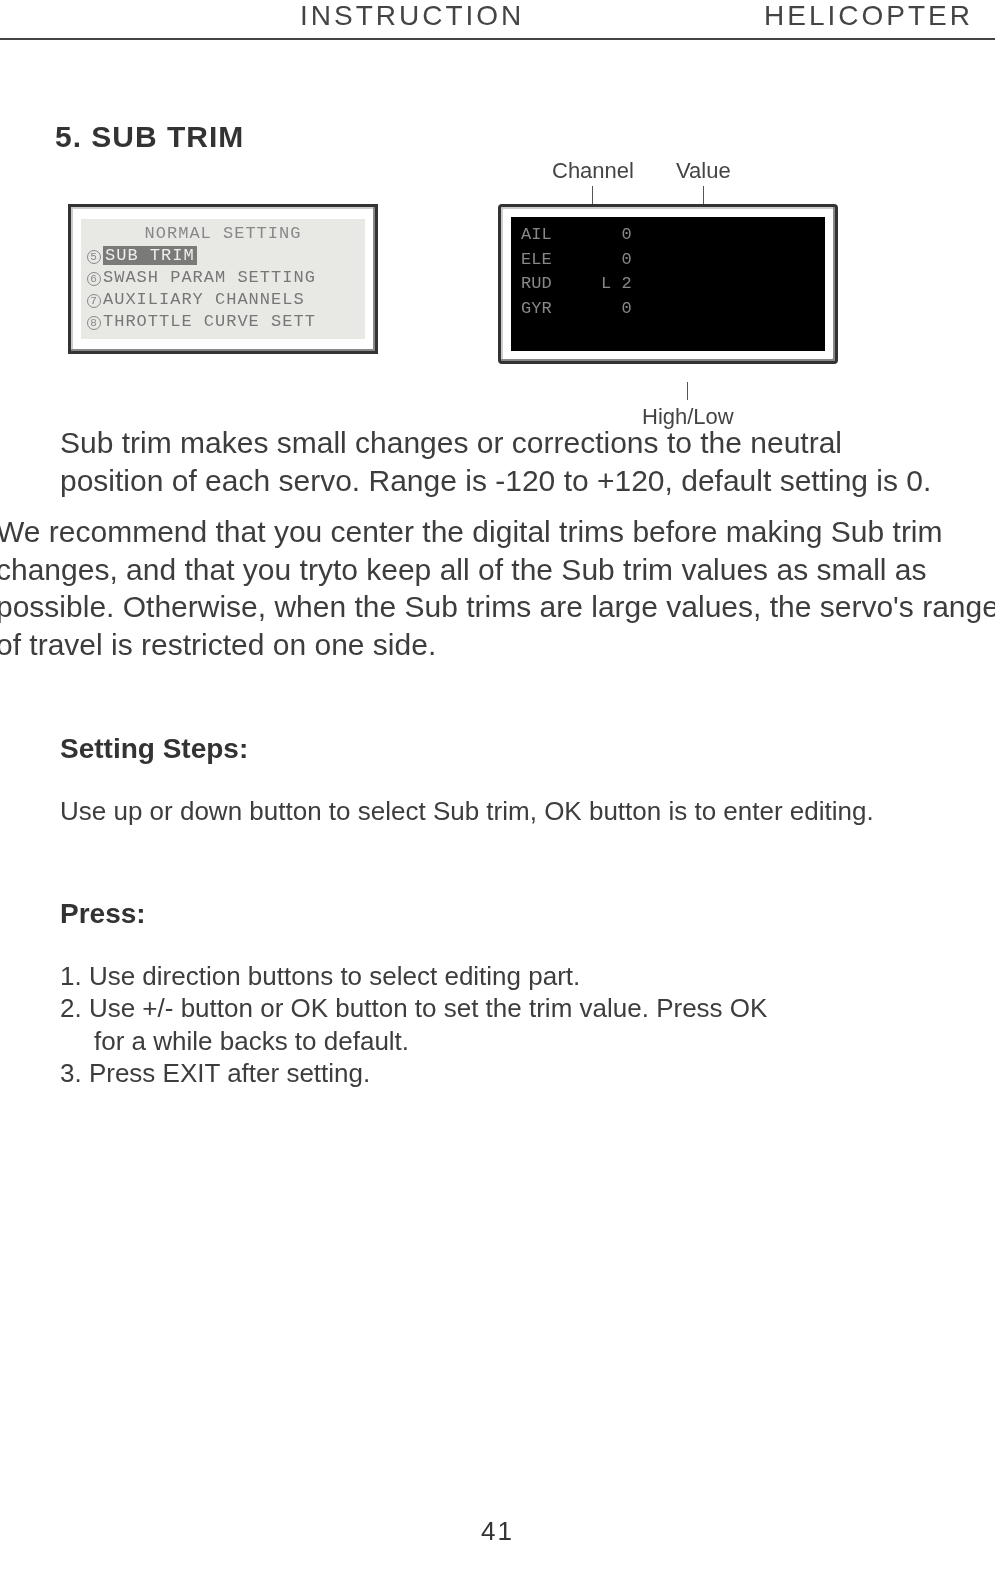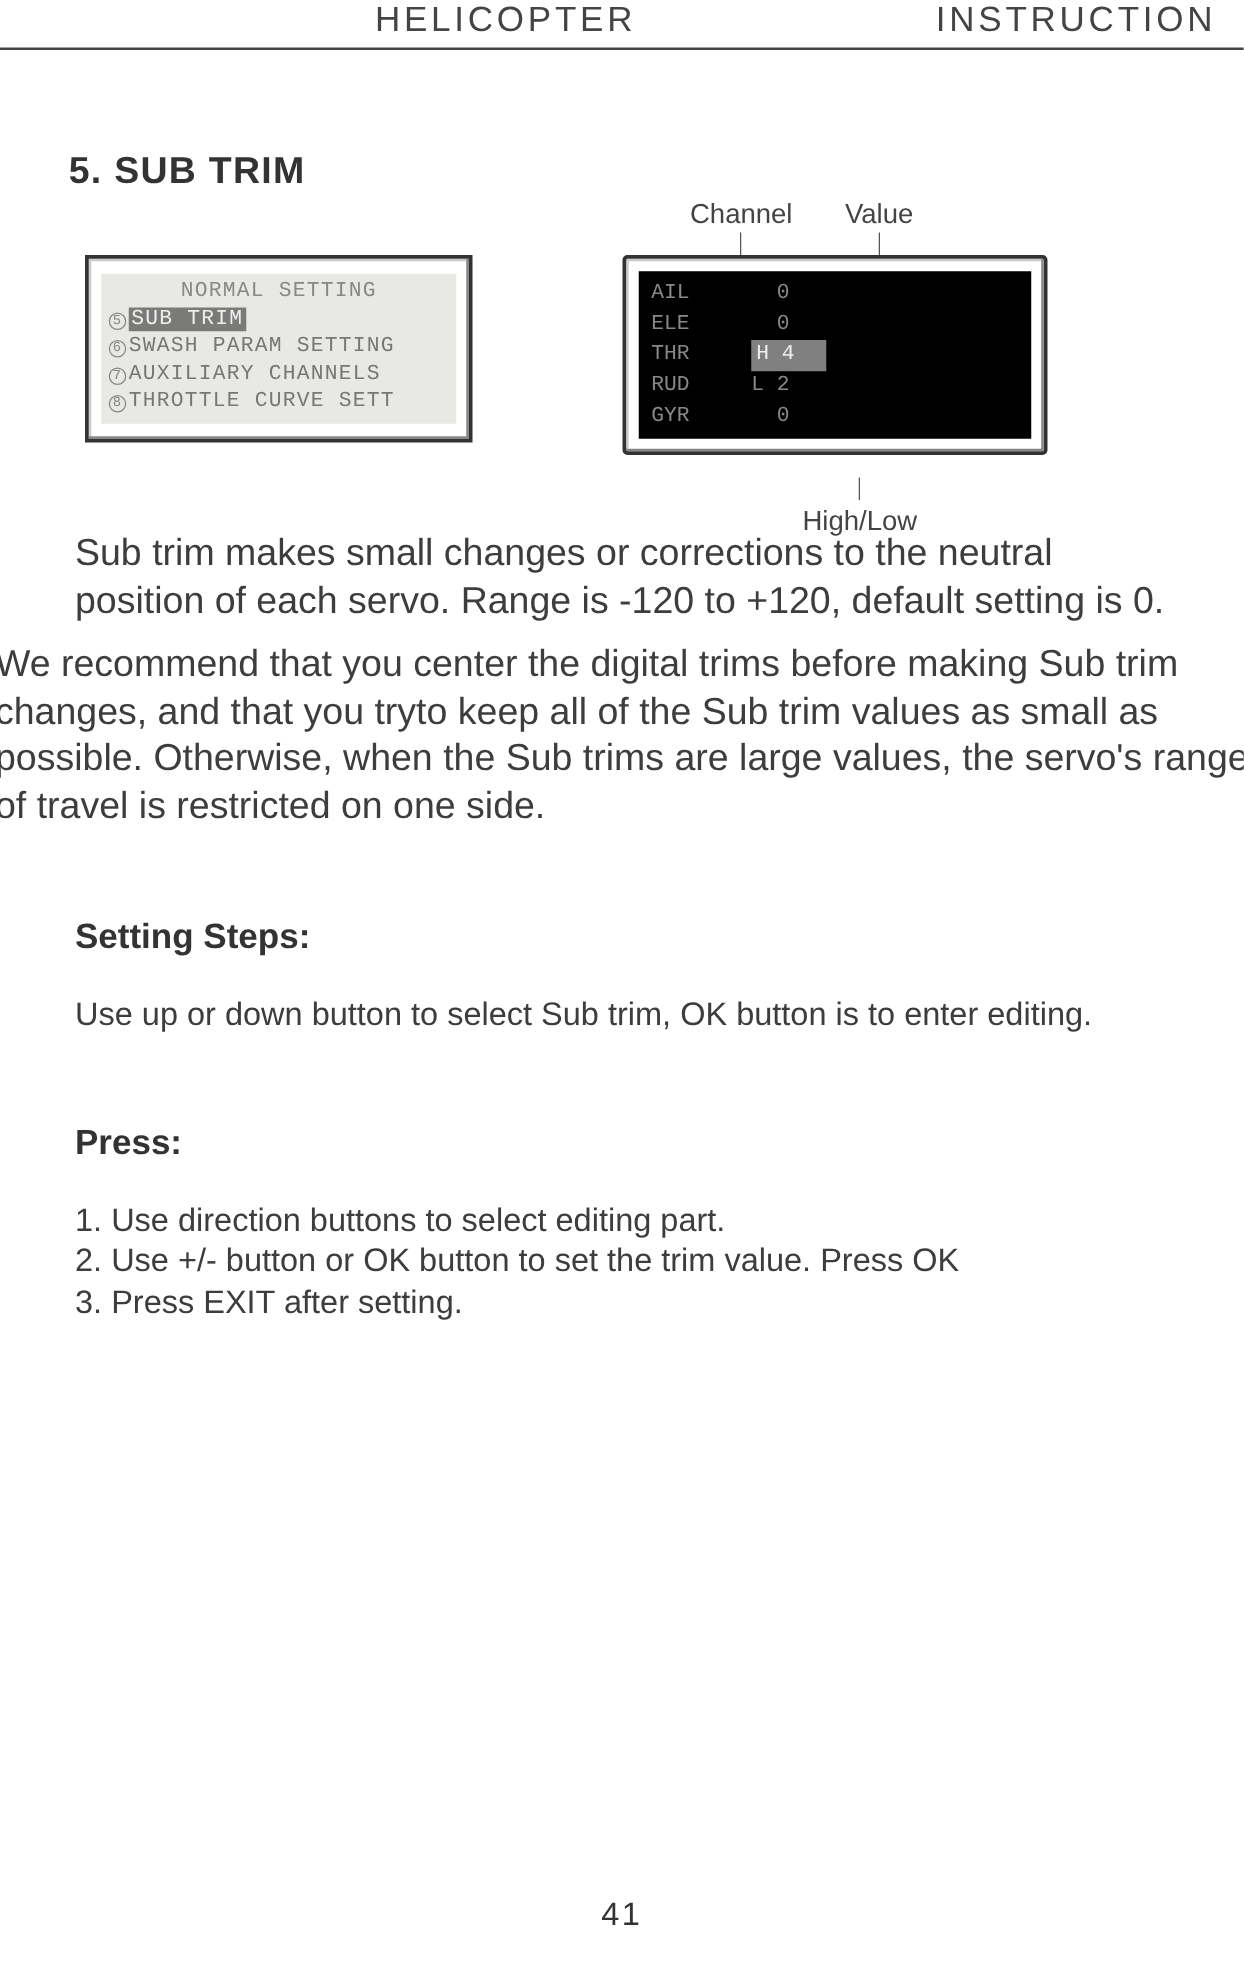--- a/index.html
+++ b/index.html
@@ -148,22 +148,22 @@
     text-align:center;
     font-size:26px;
     letter-spacing:2px;
     color:#333;
   }
 </style>
 </head>
 <body>
 
 <div class="header">
+  <span>INSTRUCTION</span>
   <span>HELICOPTER</span>
-  <span>INSTRUCTION</span>
 </div>
 
 <div class="section-title">5. SUB TRIM</div>
 
 <div class="screens-row">
 
   <div class="lcd-frame">
     <div class="lcd-inner">
       <div class="lcd-line lcd-line-header">NORMAL SETTING</div>
       <div class="lcd-line"><span class="circ">5</span><span class="lcd-hl">SUB TRIM</span></div>
@@ -186,24 +186,20 @@
       <div class="lcd2-inner">
         <div class="lcd2-row">
             <span class="lcd2-ch">AIL</span>
             <span class="lcd2-v">&nbsp;&nbsp;<span>0</span></span>
           </div>
         <div class="lcd2-row">
             <span class="lcd2-ch">ELE</span>
             <span class="lcd2-v">&nbsp;&nbsp;<span>0</span></span>
           </div>
         <div class="lcd2-row">
-            <span class="lcd2-ch">THR</span>
-            <span class="lcd2-v lcd2-hl"><span>H</span>&nbsp;<span>4</span></span>
-          </div>
-        <div class="lcd2-row">
             <span class="lcd2-ch">RUD</span>
             <span class="lcd2-v"><span>L</span>&nbsp;<span>2</span></span>
           </div>
         <div class="lcd2-row">
             <span class="lcd2-ch">GYR</span>
             <span class="lcd2-v">&nbsp;&nbsp;<span>0</span></span>
           </div>
       </div>
     </div>
     <div id="callout-hilo" class="callout">
@@ -217,16 +213,17 @@
 <div class="body-text">Sub trim makes small changes or corrections to the neutral position of each servo. Range is -120 to +120, default setting is 0.</div>
 <div class="body-text para2">We recommend that you center the digital trims before making Sub trim changes, and that you tryto keep all of the Sub trim values as small as possible. Otherwise, when the Sub trims are large values, the servo's range of travel is restricted on one side.</div>
 
 <div class="heading-sub">Setting Steps:</div>
 <div class="steps">Use up or down button to select Sub trim, OK button is to enter editing.</div>
 
 <div class="heading-sub">Press:</div>
 <div class="steps">
   <div class="step-line">1. Use direction buttons to select editing part.</div>
   <div class="step-line">2. Use +/- button or OK button to set the trim value. Press OK</div>
+  <div class="step-cont">    for a while backs to default.</div>
   <div class="step-line">3. Press EXIT after setting.</div>
 </div>
 
 <div class="page-num">41</div>
 
 </body></html>

